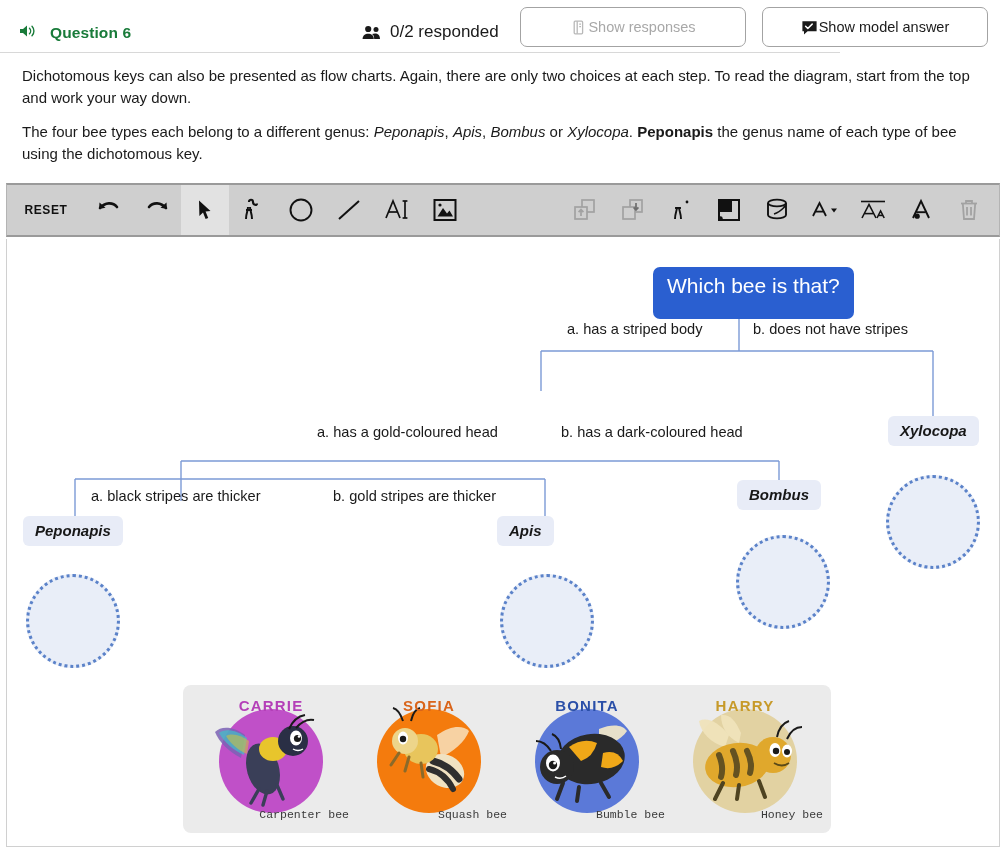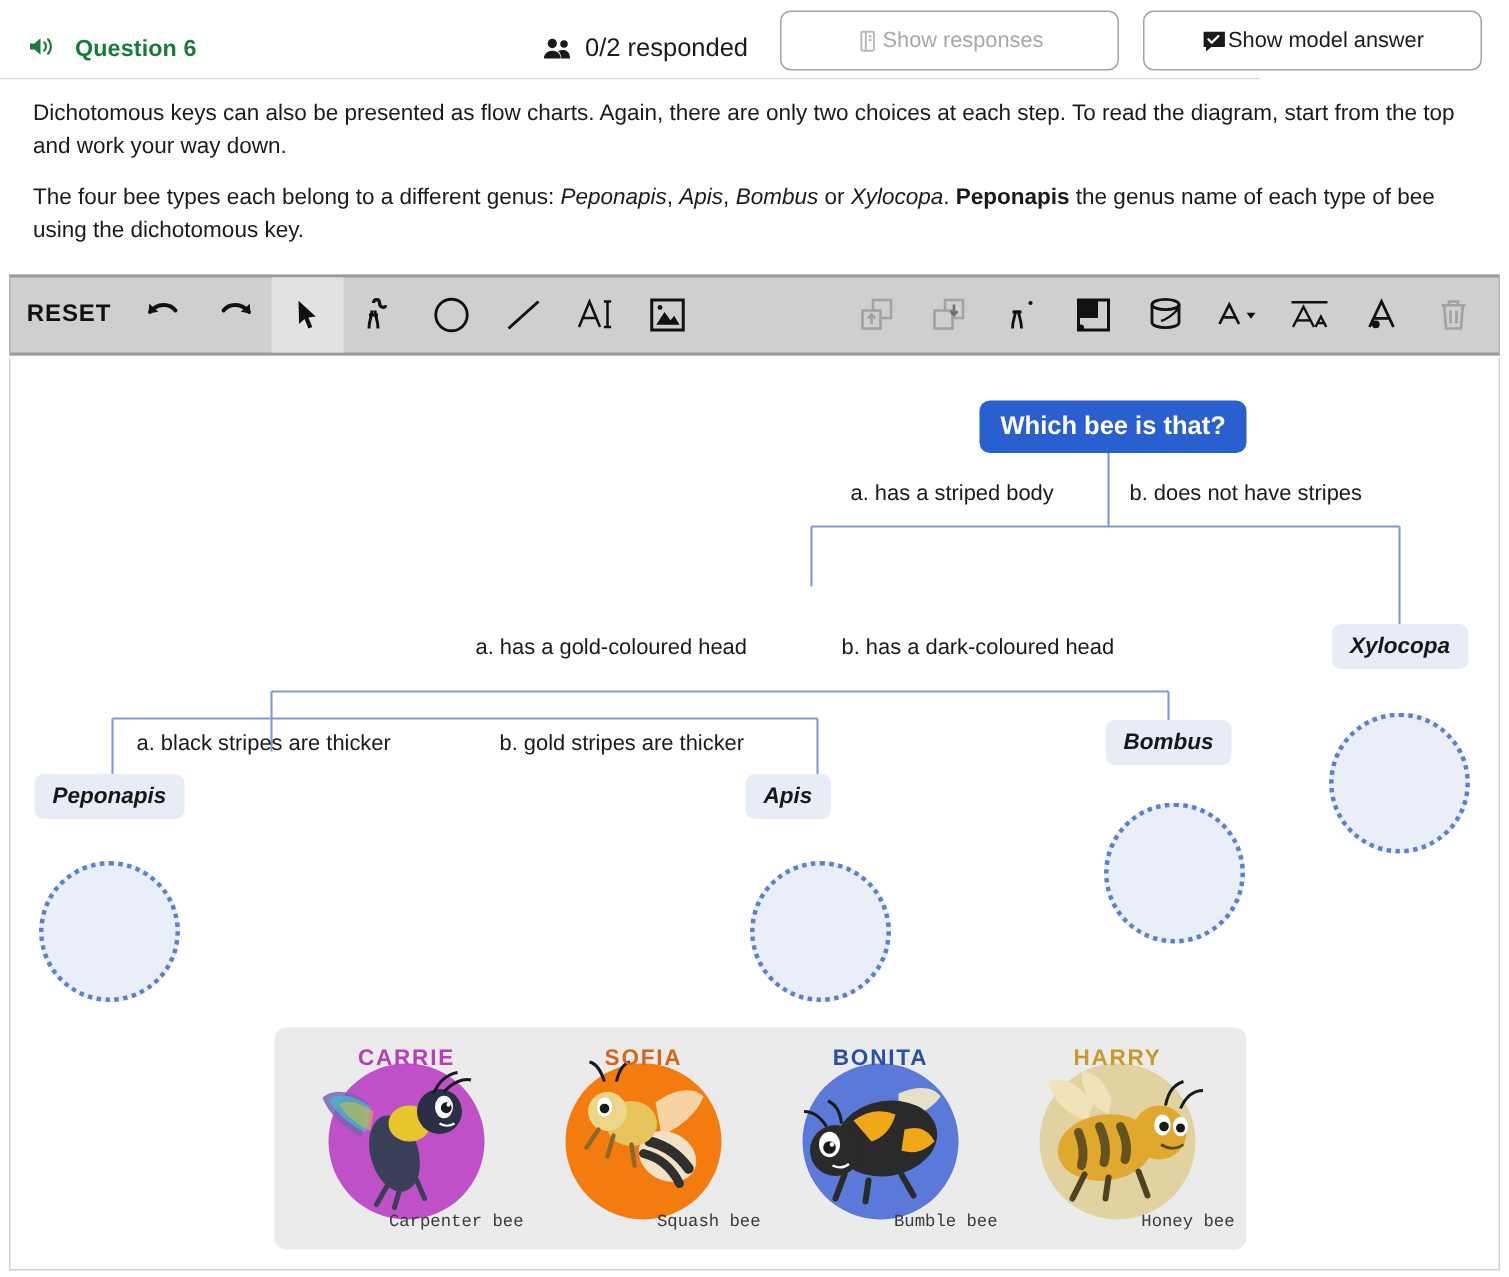--- a/index.html
+++ b/index.html
@@ -81,44 +81,44 @@
     display: flex; align-items: stretch;
   }
   #toolbar-left { display: flex; align-items: stretch; }
   #toolbar-right { display: flex; align-items: stretch; margin-left: auto; padding-right: 6px; }
   .tool {
     width: 48px;
     display: flex; align-items: center; justify-content: center;
     cursor: pointer;
     color: #111;
   }
-  .tool.wide { width: 78px; font-size: 16px; font-weight: bold; letter-spacing: .6px; }
+  .tool.wide { width: 78px; font-size: 12px; font-weight: bold; letter-spacing: .6px; }
   .tool.active { background: #e2e2e2; }
   .tool.dim { color: #a2a2a2; }
   .tool svg { display: block; }
 
   
   #canvas {
     position: absolute; left: 6px; top: 239px;
     width: 994px; height: 608px;
     background: #fff;
     border-left: 1px solid #d0d0d0;
     border-right: 1px solid #d0d0d0;
     border-bottom: 1px solid #d0d0d0;
     overflow: hidden;
   }
   #connectors { position: absolute; left: 0; top: 0; width: 994px; height: 608px; }
 
   .node-root {
     position: absolute;
     background: #2a5fd0;
     color: #fff;
-    font-size: 17px; font-weight: bold;
+    font-size: 21px; font-weight: normal;
     border-radius: 7px;
-    padding: 7px 14px 8px 14px;
+    padding: 7px 14px 21px 14px;
     white-space: nowrap;
   }
   .branch-label {
     position: absolute;
     font-size: 14.6px;
     color: #1a1a1a;
     white-space: nowrap;
   }
   .genus-chip {
     position: absolute;

